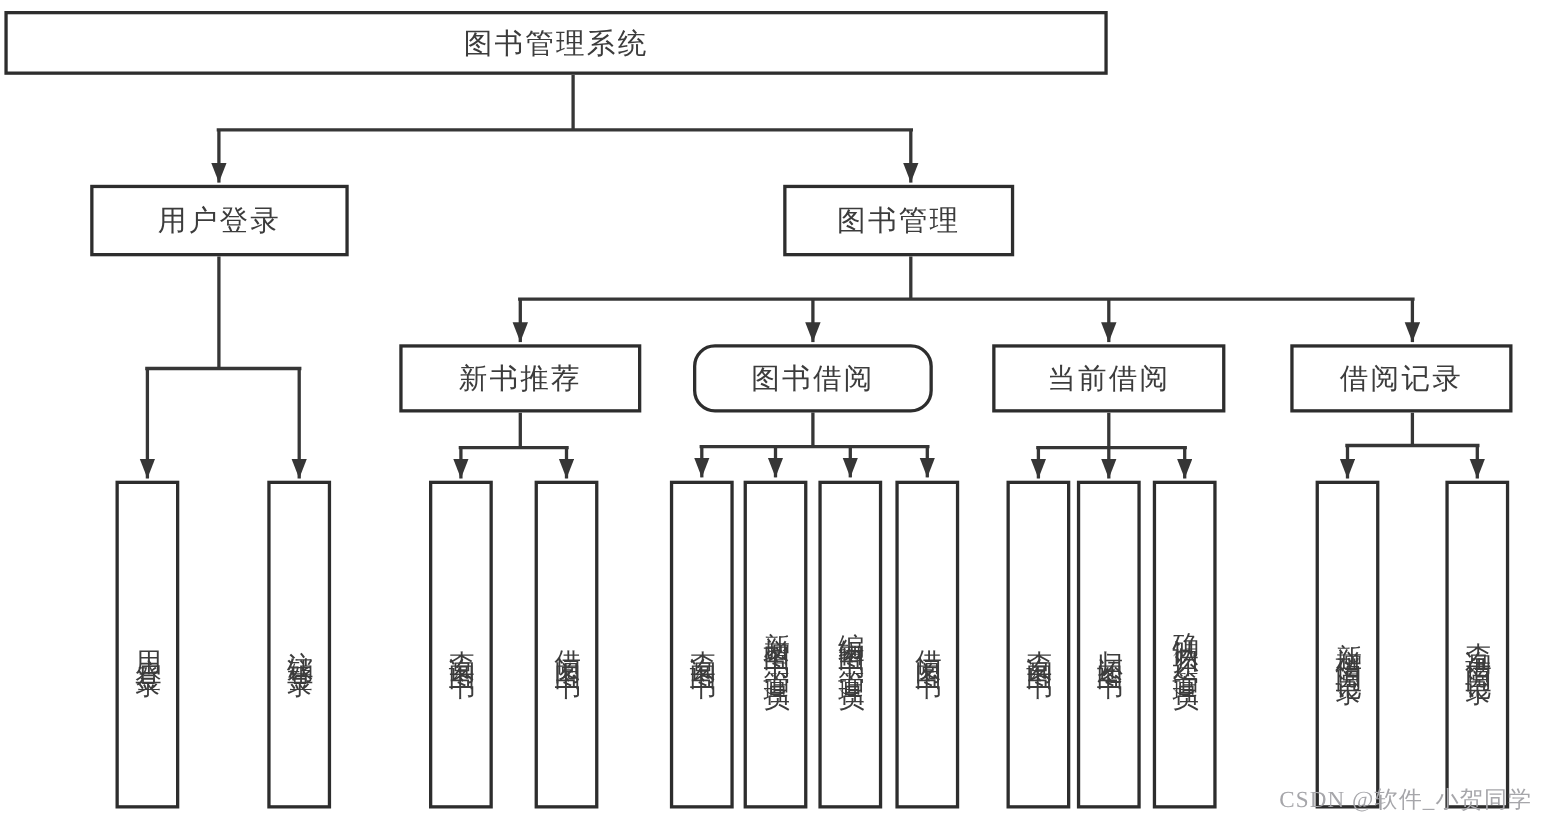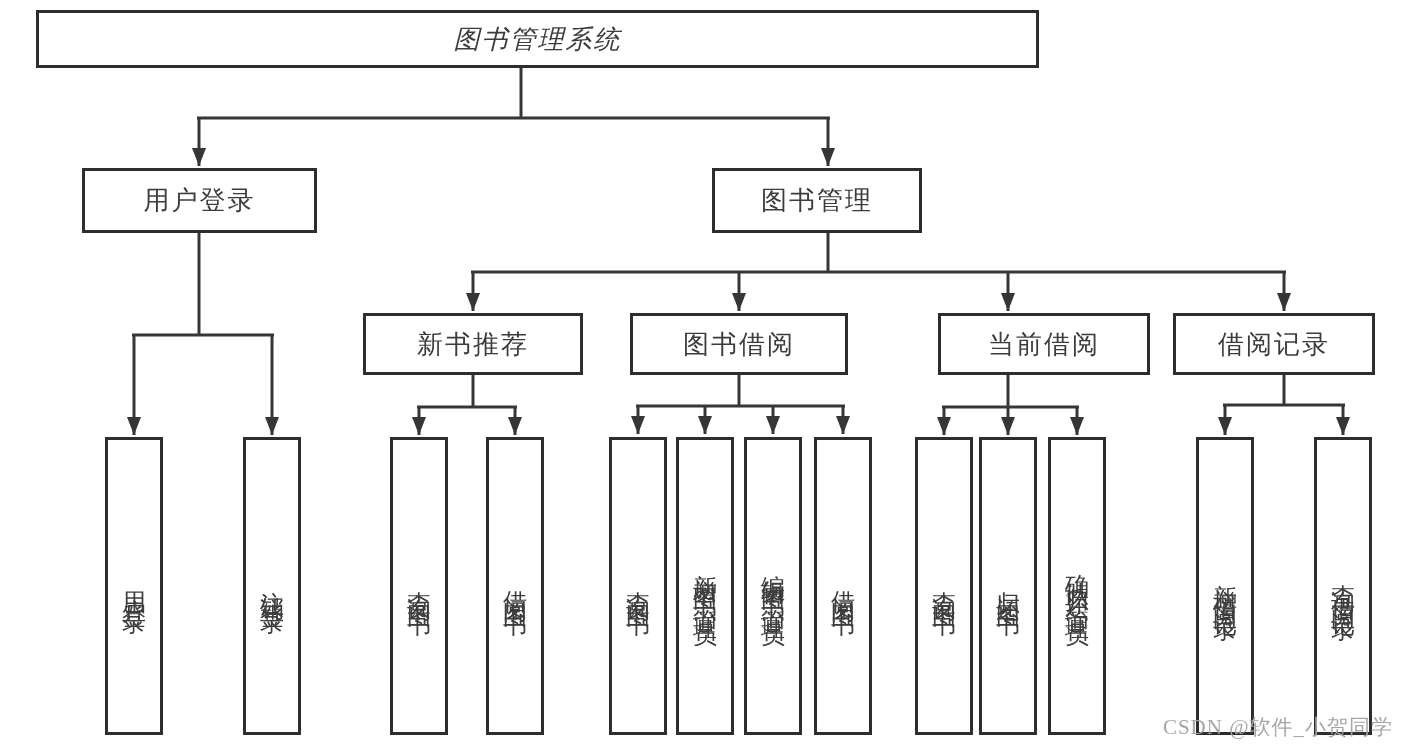--- a/index.html
+++ b/index.html
@@ -96,28 +96,28 @@
       <line x1="1008" y1="407" x2="1008" y2="435" marker-end="url(#arrow)"></line>
       <line x1="1077" y1="407" x2="1077" y2="435" marker-end="url(#arrow)"></line>
 
       <line x1="1284" y1="375" x2="1284" y2="405"></line>
       <line x1="1223" y1="405" x2="1345" y2="405"></line>
       <line x1="1225" y1="405" x2="1225" y2="435" marker-end="url(#arrow)"></line>
       <line x1="1343" y1="405" x2="1343" y2="435" marker-end="url(#arrow)"></line>
     </g>
   </svg>
 
-  <div class="node h-node" style="left:36px; top:10px; width:1003px; height:58px;font-style:italic;">图书管理系统</div>
+  <div class="node h-node" style="left:4px; top:10px; width:1003px; height:58px;">图书管理系统</div>
 
   <div class="node h-node" style="left:82px; top:168px; width:235px; height:65px;">用户登录</div>
   <div class="node h-node" style="left:712px; top:168px; width:210px; height:65px;">图书管理</div>
 
   <div class="node h-node" style="left:363px; top:313px; width:220px; height:62px;text-align:center;">新书推荐</div>
-  <div class="node h-node" style="left:630px; top:313px; width:218px; height:62px;">图书借阅</div>
-  <div class="node h-node" style="left:902px; top:313px; width:212px; height:62px;margin-left:36px;">当前借阅</div>
+  <div class="node h-node" style="left:630px; top:313px; width:218px; height:62px;border-radius:20px;">图书借阅</div>
+  <div class="node h-node" style="left:902px; top:313px; width:212px; height:62px;">当前借阅</div>
   <div class="node h-node" style="left:1173px; top:313px; width:202px; height:62px;text-align:center;">借阅记录</div>
 
   <div class="node v-node" style="left:105px; top:437px; width:58px; height:298px;">用户登录</div>
   <div class="node v-node" style="left:243px; top:437px; width:58px; height:298px;">注销登录</div>
 
   <div class="node v-node" style="left:390px; top:437px; width:58px; height:298px;">查询图书</div>
   <div class="node v-node" style="left:486px; top:437px; width:58px; height:298px;">借阅图书</div>
 
   <div class="node v-node" style="left:609px; top:437px; width:58px; height:298px;">查询图书</div>
   <div class="node v-node" style="left:676px; top:437px; width:58px; height:298px;">新增图书（管理员）</div>

